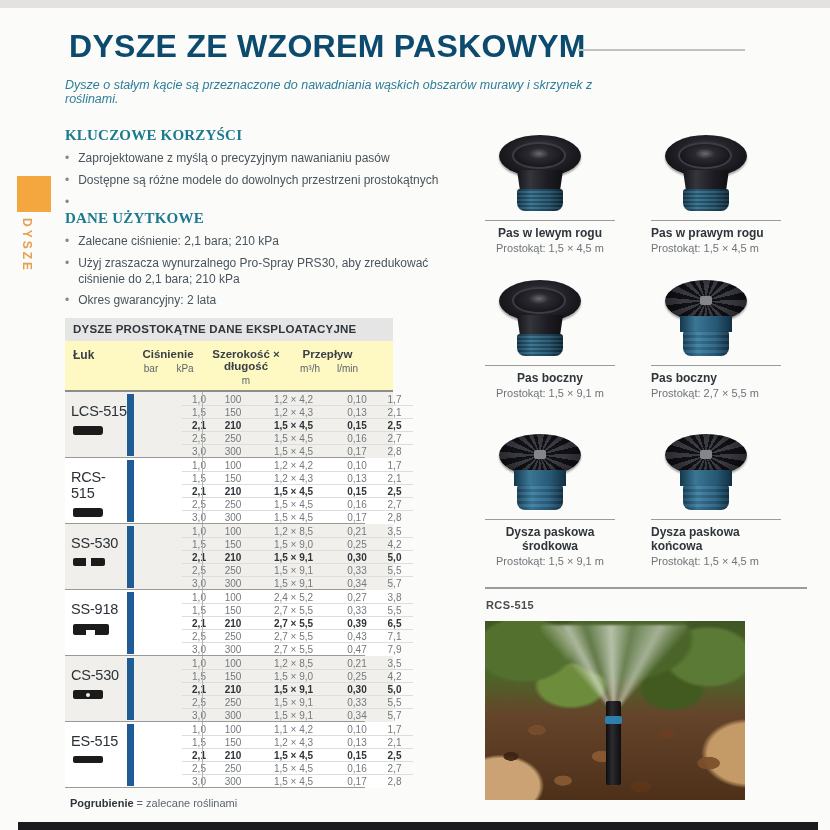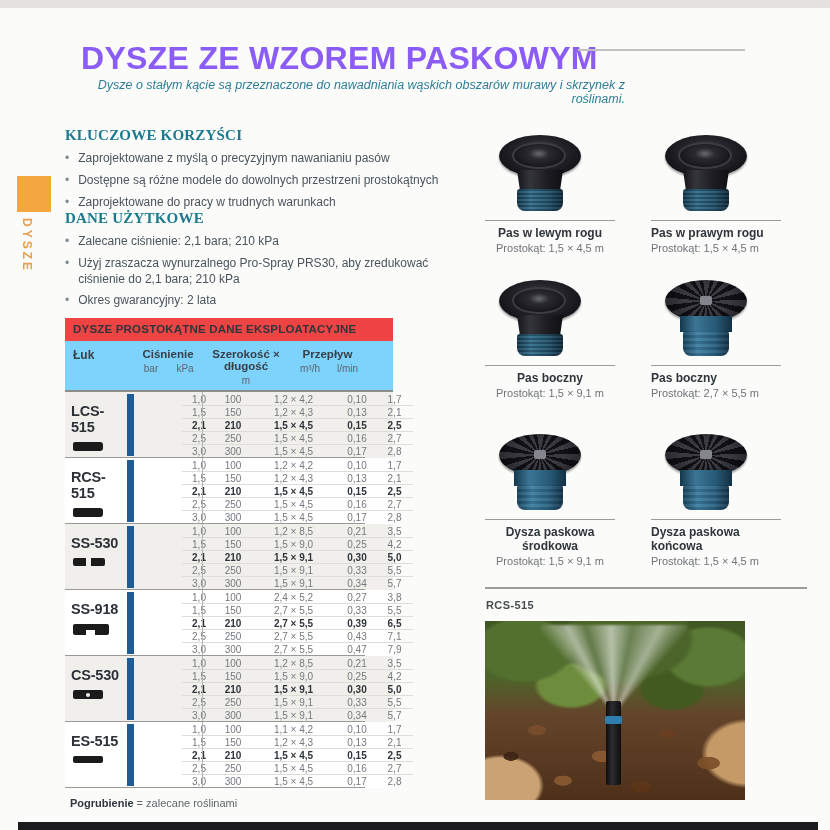--- a/index.html
+++ b/index.html
@@ -8,54 +8,54 @@
   .page{position:absolute;inset:0;}
   .top-strip{position:absolute;left:0;top:0;width:830px;height:8px;background:#E3E2E0;}
   .bottom-bar{position:absolute;left:18px;top:822px;width:800px;height:8px;background:#1B1B1D;}
 
   
   .side-square{position:absolute;left:17px;top:176px;width:34px;height:36px;background:#F4A63F;}
   .side-tab{position:absolute;left:20px;top:218px;writing-mode:vertical-rl;
             color:#E5A051;font-size:12px;font-weight:bold;letter-spacing:3px;}
 
   
-  .page-title{position:absolute;left:65px;top:24px;margin:16px;font-size:32px;font-weight:bold;
-              color:#8b5cf6;letter-spacing:.3px;}
+  .page-title{position:absolute;left:65px;top:24px;margin:4px;font-size:32px;font-weight:bold;
+              color:#0c4a6e;letter-spacing:.3px;}
   .title-line{position:absolute;left:578px;top:49px;width:167px;height:2px;background:#C2C1BF;}
   .subtitle{position:absolute;left:65px;top:78px;width:560px;margin:0;font-style:italic;
-            font-size:12.5px;color:#2F7E98;text-align:right;}
+            font-size:12.5px;color:#2F7E98;}
 
   
   .section{position:absolute;left:65px;width:402px;}
   .sec-benefits{top:127px;}
   .sec-usage{top:210px;}
   .section h2{margin:0 0 7px 0;font-size:15px;color:#1C7A8E;letter-spacing:.2px;font-family:Liberation Serif, serif;}
   .section ul{list-style:none;margin:0;padding:0;}
   .section li{display:flex;gap:9px;margin-bottom:6px;font-size:12px;line-height:1.32;color:#49545C;}
   .section .dot{color:#7E8A91;flex:0 0 auto;}
 
   
   .tbl{position:absolute;left:65px;top:318px;width:328px;}
-  .tbl-title{background:#ef4444;height:23px;line-height:23px;padding-left:8px;
+  .tbl-title{background:#e5e5e5;height:23px;line-height:23px;padding-left:8px;
              font-size:11.5px;font-weight:bold;color:#2F363B;letter-spacing:.2px;}
   .thead{display:grid;grid-template-columns:69px 68px 88px 75px 28px;
-         padding:7px 0 4px 0;border-bottom:2px solid #8E8D89;background:#7dd3fc;}
+         padding:7px 0 4px 0;border-bottom:2px solid #8E8D89;background:#fef9c3;}
   .th-arc{font-weight:bold;font-size:12px;color:#394047;padding-left:8px;}
   .th-l{font-weight:bold;font-size:11.5px;color:#394047;text-align:center;}
   .th-units{display:flex;justify-content:center;font-size:10px;color:#5D656B;margin-top:3px;}
   .th-units span{display:inline-block;text-align:center;}
   .u34{width:34px;} .u40{width:40px;} .u35{width:35px;} .u-full{width:100%;}
 
   .block{--bg:#FFFFFF;display:grid;grid-template-columns:62px 7px 1fr;position:relative;
          background:var(--bg);}
   .block.alt{--bg:#F0EFEB;}
   .block::after{content:'';position:absolute;left:0;right:28px;bottom:0;height:1px;background:#9A9995;}
   .bluebar{background:#1F5C95;margin:2px 0;}
   .luk{padding:11px 0 0 6px;}
-  .pname{font-size:14.5px;font-weight:bold;color:#2B3137;letter-spacing:-.2px;}
+  .pname{font-size:14.5px;font-weight:normal;color:#2B3137;letter-spacing:-.2px;}
   .picon{margin:7px 0 0 2px;}
   .bar-solid{width:30px;height:9px;background:#1B1B1B;border-radius:2px 3px 3px 2px;}
   .bar-split{width:32px;height:8px;border-radius:2px;
              background:linear-gradient(90deg,#1B1B1B 0 42%,var(--bg) 42% 56%,#1B1B1B 56% 100%);}
   .bar-notch{width:36px;height:11px;background:#1B1B1B;border-radius:2px;position:relative;}
   .bar-notch::after{content:'';position:absolute;left:13px;bottom:0;width:9px;height:5px;background:var(--bg);}
   .bar-dot{width:30px;height:9px;background:#1B1B1B;border-radius:2px;position:relative;}
   .bar-dot::after{content:'';position:absolute;left:13px;top:3px;width:4px;height:4px;
                   background:var(--bg);border-radius:50%;}
   .bar-thin{width:30px;height:7px;background:#1B1B1B;border-radius:2px;}
@@ -154,21 +154,20 @@
         <li>
           <span class="dot">•</span>
           <span class="btxt">Zaprojektowane z myślą o precyzyjnym nawanianiu pasów</span>
         </li>
         <li>
           <span class="dot">•</span>
           <span class="btxt">Dostępne są różne modele do dowolnych przestrzeni prostokątnych</span>
         </li>
         <li>
           <span class="dot">•</span>
-          <span class="btxt">Zaprojektowane do pracy w trudnych warunkach</span>
         </li>
       </ul>
   </section>
 
   <section class="section sec-usage">
     <h2>DANE UŻYTKOWE</h2>
     <ul id="usage-list">
         <li>
           <span class="dot">•</span>
           <span class="btxt">Zalecane ciśnienie: 2,1 bara; 210 kPa</span>

